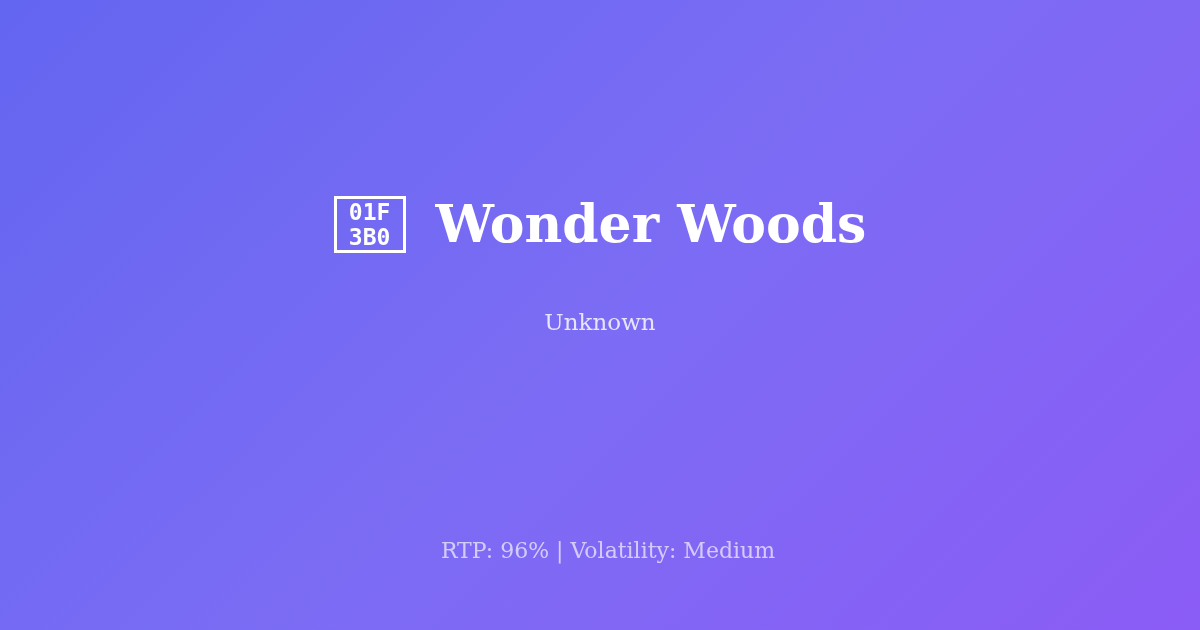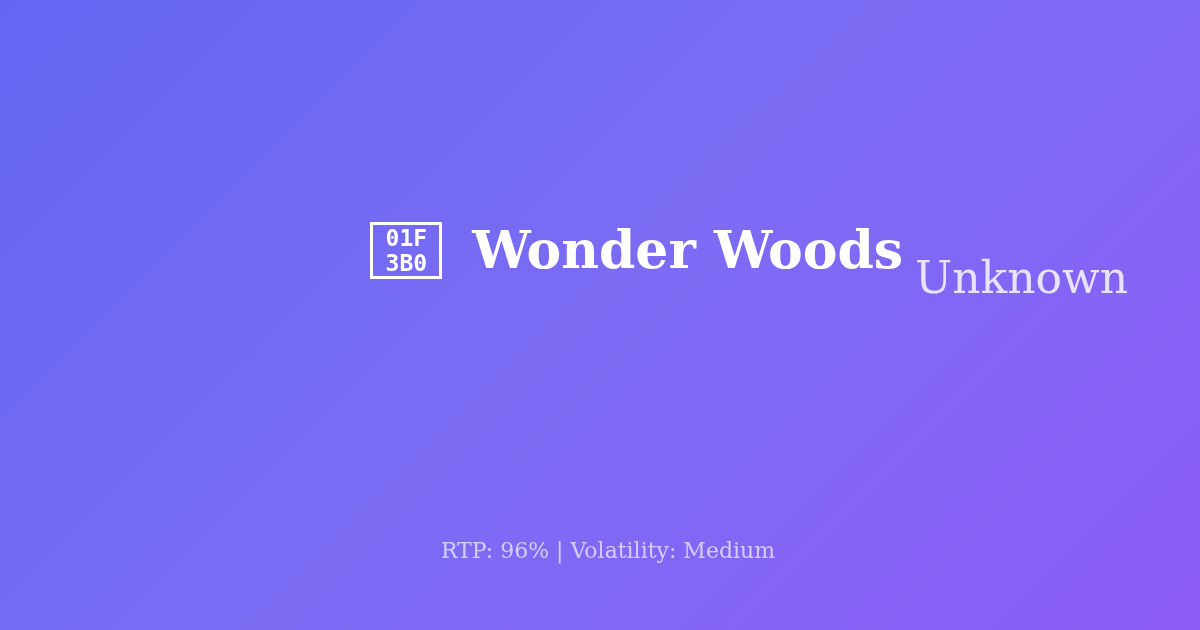--- a/index.html
+++ b/index.html
@@ -25,26 +25,26 @@
     align-items: center;
     justify-content: flex-start;
     overflow: hidden;
   }
 
   
   .hero {
     position: absolute;
     left: 0;
     right: 0;
-    top: 0;
+    top: 16px;
     height: 500px;
     display: flex;
-    flex-direction: row;
+    flex-direction: column;
     align-items: center;
-    justify-content: flex-end;
+    justify-content: center;
     padding: 0 60px;
     box-sizing: border-box;
   }
 
   .title-row {
     display: flex;
     flex-direction: row;
     align-items: center;
     justify-content: center;
     gap: 30px;
@@ -82,24 +82,24 @@
     line-height: 1.05;
     color: #ffffff;
     letter-spacing: 0px;
     white-space: nowrap;
     margin: 0;
   }
 
   .subtitle {
     font-family: "DejaVu Serif", "Liberation Serif", serif;
     font-weight: 400;
-    font-size: 44px;
+    font-size: 23px;
     line-height: 1.2;
     color: rgba(255, 255, 255, 0.82);
-    margin: 12px;
+    margin: 0;
     padding-top: 56px;
     text-align: center;
     white-space: nowrap;
   }
 
   
   .meta {
     position: absolute;
     left: 16px;
     right: 0;

